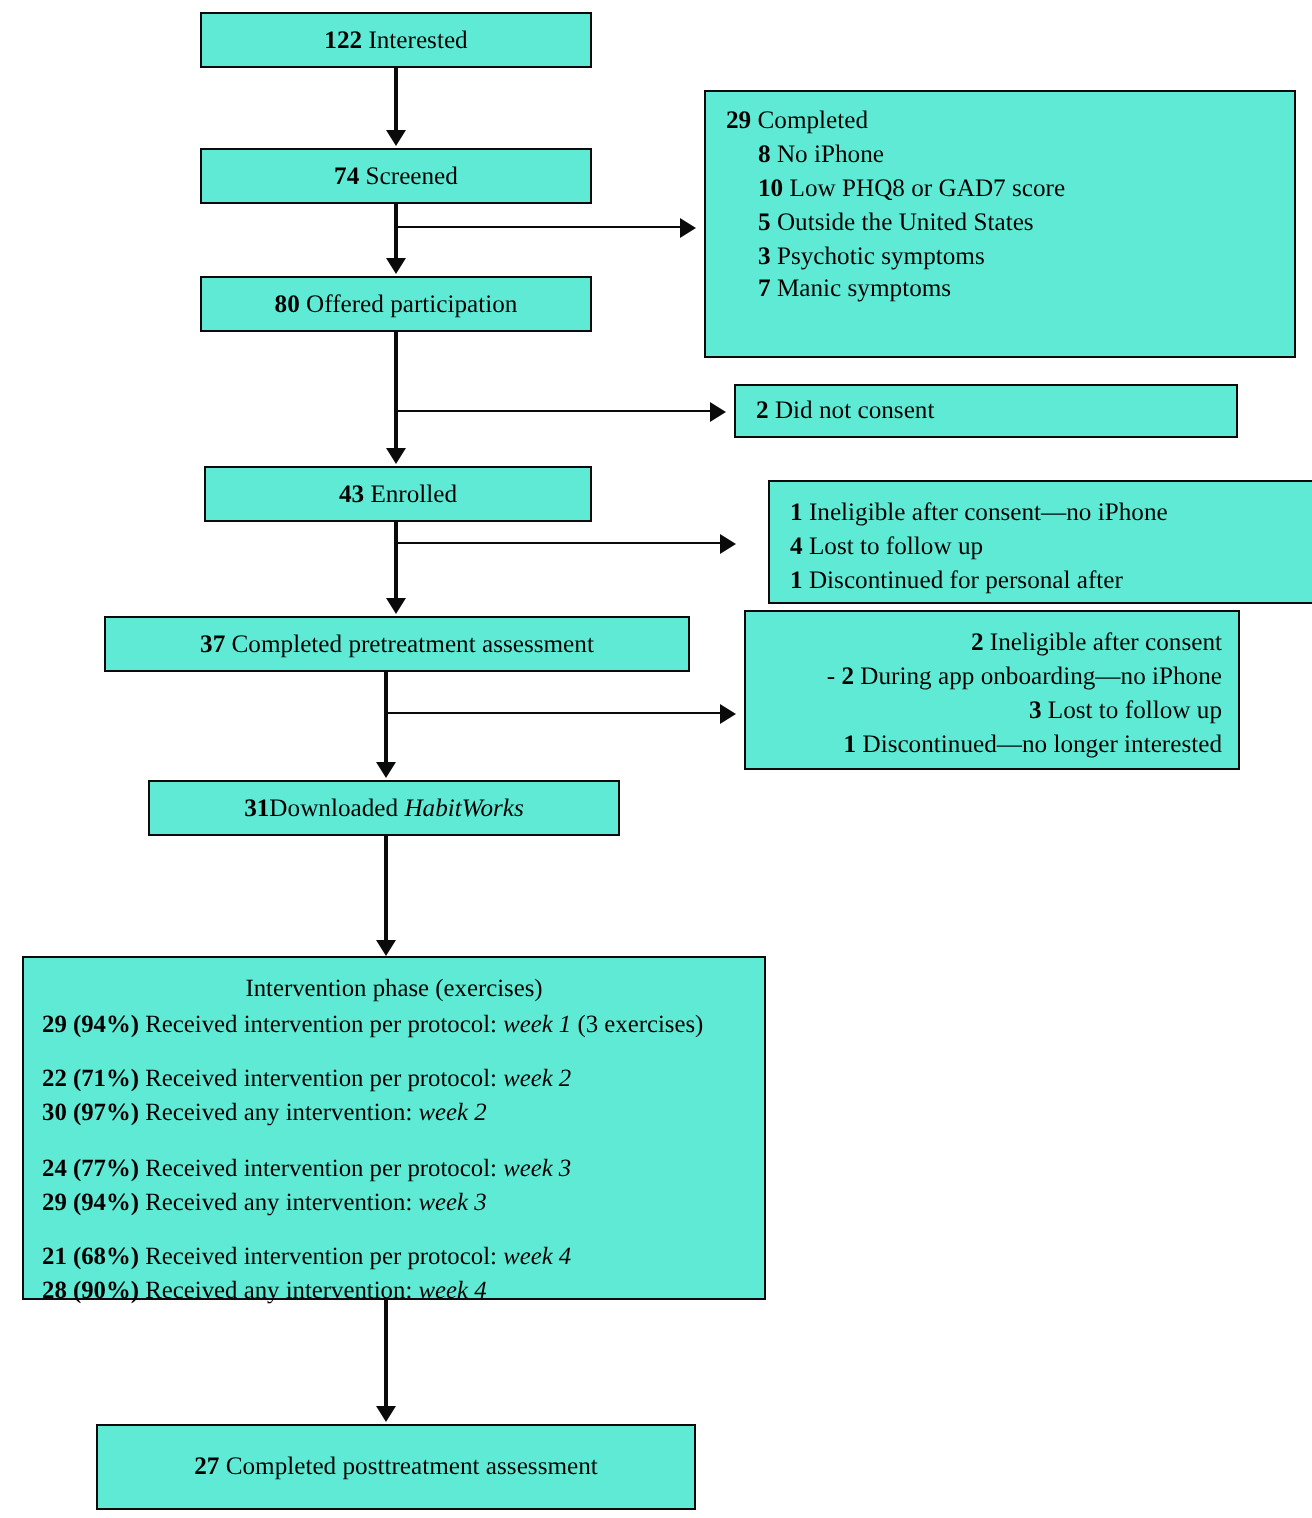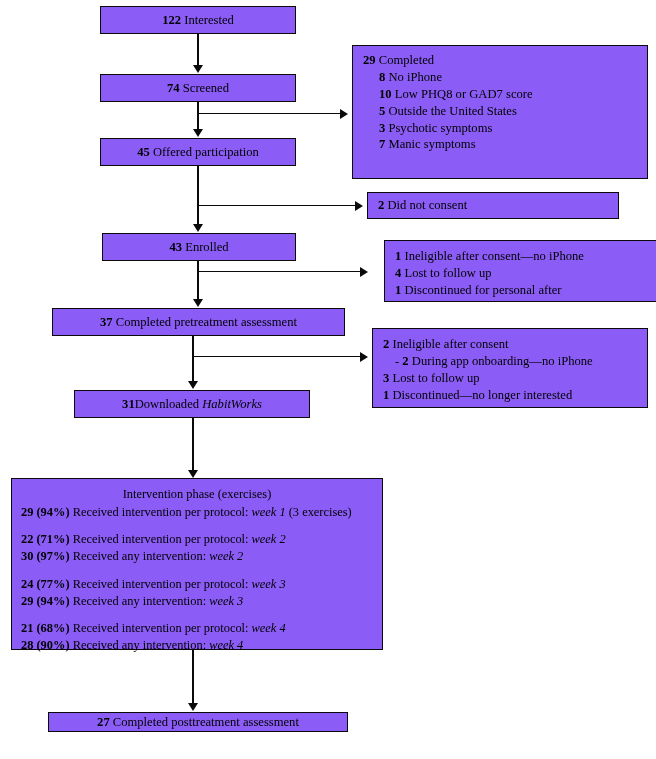--- a/index.html
+++ b/index.html
@@ -18,21 +18,21 @@
   #canvas {
     position: absolute;
     left: 0; top: 0;
     width: 656px;
     height: 759px;
   }
   .box {
     position: absolute;
     box-sizing: border-box;
     border: 1.6px solid #0a0a0a;
-    background: #8b5cf6;
+    background: #5eead4;
     font-size: 12.6px;
     line-height: 1.34;
     color: #000;
   }
   .box.centered {
     display: flex;
     align-items: center;
     justify-content: center;
     text-align: center;
   }
@@ -91,21 +91,21 @@
 
   <div class="box centered" style="left:100px; top:74px; width:196px; height:28px;">
     <span>
       <b>74</b>
       <span>Screened</span>
     </span>
   </div>
 
   <div class="box centered" style="left:100px; top:138px; width:196px; height:28px;">
     <span>
-      <b>45</b>
+      <b>80</b>
       <span>Offered participation</span>
     </span>
   </div>
 
   <div class="box centered" style="left:102px; top:233px; width:194px; height:28px;">
     <span>
       <b>43</b>
       <span>Enrolled</span>
     </span>
   </div>
@@ -116,21 +116,21 @@
       <span>Completed pretreatment assessment</span>
     </span>
   </div>
 
   <div class="box centered" style="left:74px; top:390px; width:236px; height:28px;">
     <span>
       <b>31</b><span>Downloaded </span><i class="ital">HabitWorks</i>
     </span>
   </div>
 
-  <div class="box centered" style="left:48px; top:712px; width:300px; height:20px;">
+  <div class="box centered" style="left:48px; top:712px; width:300px; height:43px;">
     <span>
       <b>27</b>
       <span>Completed posttreatment assessment</span>
     </span>
   </div>
 
   <div class="box listbox" style="left:352px; top:45px; width:296px; height:134px;">
     <div class="listrow">
       <b>29</b>
       <span>Completed</span>
@@ -172,21 +172,21 @@
     <div class="listrow">
       <b>4</b>
       <span>Lost to follow up</span>
     </div>
     <div class="listrow">
       <b>1</b>
       <span>Discontinued for personal after</span>
     </div>
   </div>
 
-  <div class="box listbox" style="left:372px; top:328px; width:276px; height:80px; padding-top:7px;">
+  <div class="box listbox" style="left:372px; top:305px; width:248px; height:80px; padding-top:7px;text-align:right;">
     <div class="listrow">
       <b>2</b>
       <span>Ineligible after consent</span>
     </div>
     <div class="listrow indent2">
       <span>- </span><b>2</b>
       <span>During app onboarding—no iPhone</span>
     </div>
     <div class="listrow">
       <b>3</b>

